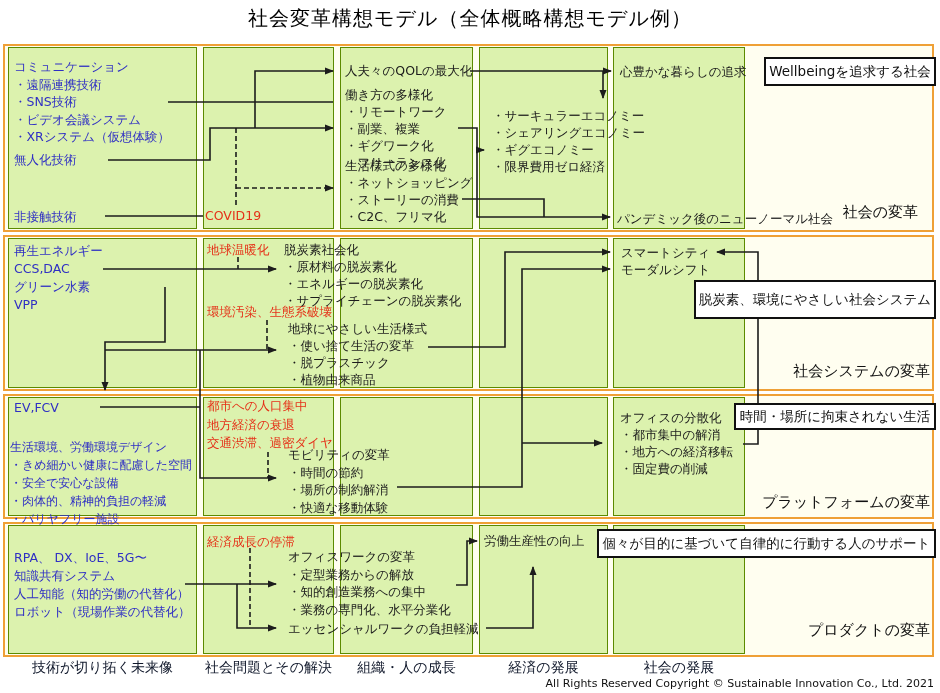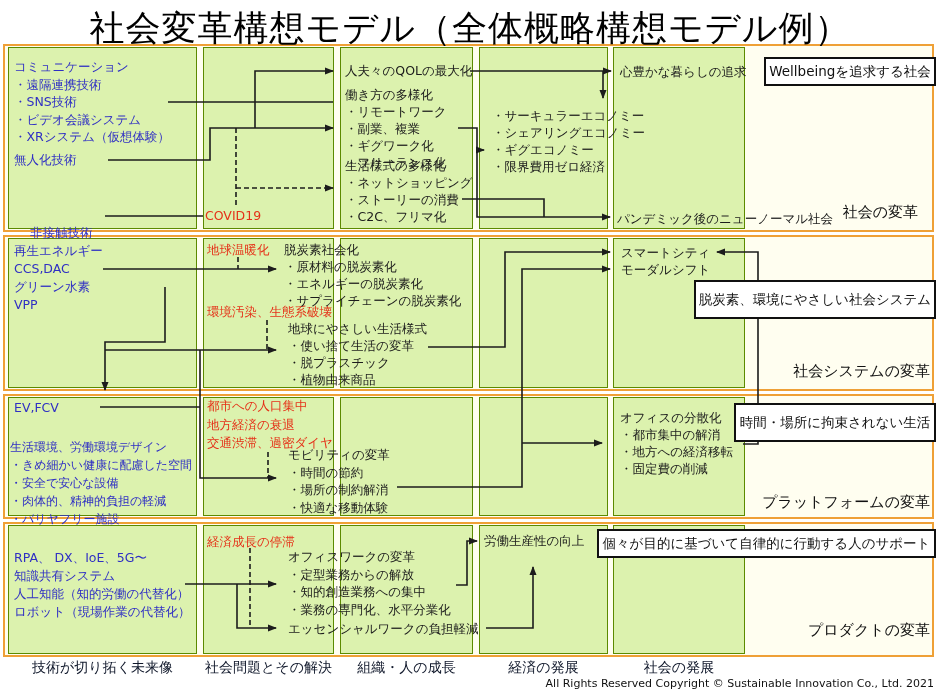--- a/index.html
+++ b/index.html
@@ -1,18 +1,18 @@
 <!DOCTYPE html>
 <html><head>
 <meta charset="utf-8">
 <style>
   html,body{margin:0;padding:0;background:#fff;}
   body{width:940px;height:693px;overflow:hidden;font-family:"DejaVu Sans","Liberation Sans",sans-serif;}
   #stage{position:relative;width:940px;height:693px;background:#fff;}
-  #title{position:absolute;top:5px;left:0;width:940px;text-align:center;font-size:35px;letter-spacing:1px;color:#000;z-index:6;}
+  #title{position:absolute;top:5px;left:0;width:940px;text-align:center;font-size:20px;letter-spacing:1px;color:#000;z-index:6;}
   .rowband{position:absolute;left:3px;width:931px;background:#fffef0;border:2px solid #efa036;box-sizing:border-box;z-index:1;}
   .cell{position:absolute;background:#dcf2ae;border:1.5px solid #5c8a00;box-sizing:border-box;z-index:2;}
   .c1{left:8px;width:189px}.c2{left:203px;width:131px}.c3{left:340px;width:133px}.c4{left:479px;width:129px}.c5{left:613px;width:132px}
   .r1{top:47px;height:182px}.r2{top:238px;height:150px}.r3{top:397px;height:119px}.r4{top:525px;height:129px}
   #wires{position:absolute;left:0;top:0;z-index:5;pointer-events:none;}
   .tblock{position:absolute;font-size:12.5px;white-space:nowrap;z-index:6;}
   .tblock div{height:auto;}
   .blue{color:#2f2fc4}.red{color:#e53118}.black{color:#1c1c1c}
   .callout{position:absolute;background:#ffffff;border:2px solid #101010;display:flex;align-items:center;justify-content:center;font-size:13.5px;color:#101010;box-sizing:border-box;white-space:nowrap;z-index:7;}
   .rowlabel{position:absolute;font-size:15px;color:#111;text-align:right;white-space:nowrap;z-index:6;}
@@ -91,21 +91,21 @@
       <div class="tblock blue" style="left: 14px; top: 58px; line-height: 17.5px;">
         <div>コミュニケーション</div>
         <div>・遠隔連携技術</div>
         <div>・SNS技術</div>
         <div>・ビデオ会議システム</div>
         <div>・XRシステム（仮想体験）</div>
       </div>
       <div class="tblock blue" style="left: 14px; top: 151px; line-height: 18px;">
         <div>無人化技術</div>
       </div>
-      <div class="tblock blue" style="left: 30px; top: 208px; line-height: 18px; margin-top: 16px;">
+      <div class="tblock blue" style="left: 14px; top: 208px; line-height: 18px;">
         <div>非接触技術</div>
       </div>
       <div class="tblock blue" style="left: 14px; top: 242px; line-height: 18px;">
         <div>再生エネルギー</div>
         <div>CCS,DAC</div>
         <div>グリーン水素</div>
         <div>VPP</div>
       </div>
       <div class="tblock blue" style="left: 14px; top: 399px; line-height: 18px;">
         <div>EV,FCV</div>
@@ -207,21 +207,21 @@
       <div class="tblock black" style="left: 620px; top: 409px; line-height: 17px;">
         <div>オフィスの分散化</div>
         <div>・都市集中の解消</div>
         <div>・地方への経済移転</div>
         <div>・固定費の削減</div>
       </div>
     </div>
   <div id="callouts">
       <div class="callout" style="left: 764px; top: 57px; width: 172px; height: 29px;">Wellbeingを追求する社会</div>
       <div class="callout" style="left: 694px; top: 280px; width: 242px; height: 39px;">脱炭素、環境にやさしい社会システム</div>
-      <div class="callout" style="left: 734px; top: 403px; width: 202px; height: 39px;">時間・場所に拘束されない生活</div>
+      <div class="callout" style="left: 734px; top: 403px; width: 202px; height: 27px;">時間・場所に拘束されない生活</div>
       <div class="callout" style="left: 597px; top: 529px; width: 339px; height: 29px;">個々が目的に基づいて自律的に行動する人のサポート</div>
     </div>
   <div id="labels">
       <div class="rowlabel" style="left: 778px; top: 203px; width: 140px;">社会の変革</div>
       <div class="rowlabel" style="left: 770px; top: 362px; width: 160px;">社会システムの変革</div>
       <div class="rowlabel" style="left: 755px; top: 493px; width: 175px;">プラットフォームの変革</div>
       <div class="rowlabel" style="left: 790px; top: 621px; width: 140px;">プロダクトの変革</div>
       <div class="collabel" style="left: 8px; width: 189px;">技術が切り拓く未来像</div>
       <div class="collabel" style="left: 203px; width: 131px;">社会問題とその解決</div>
       <div class="collabel" style="left: 340px; width: 133px;">組織・人の成長</div>

